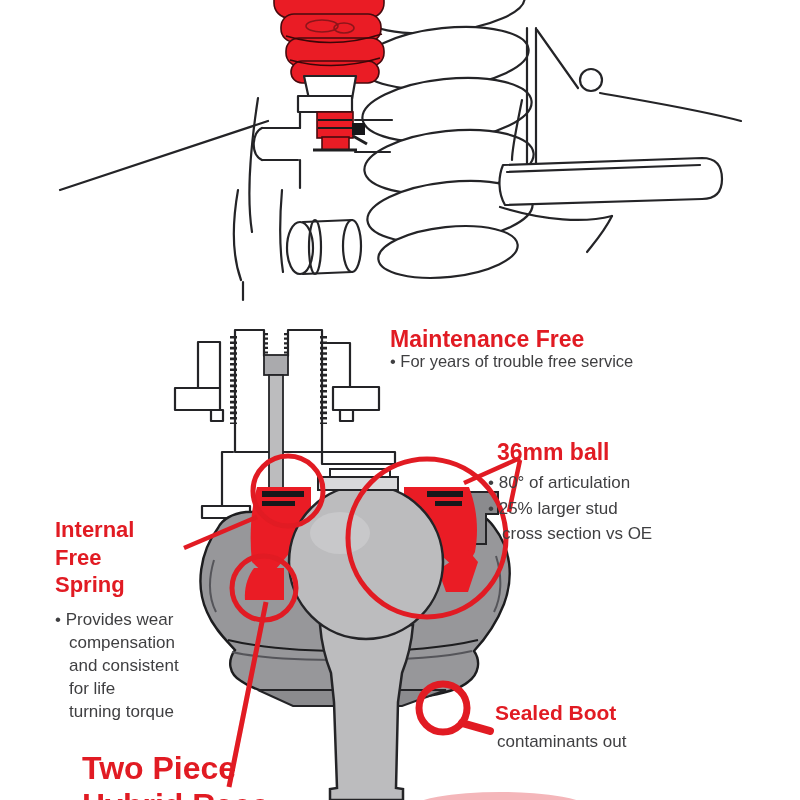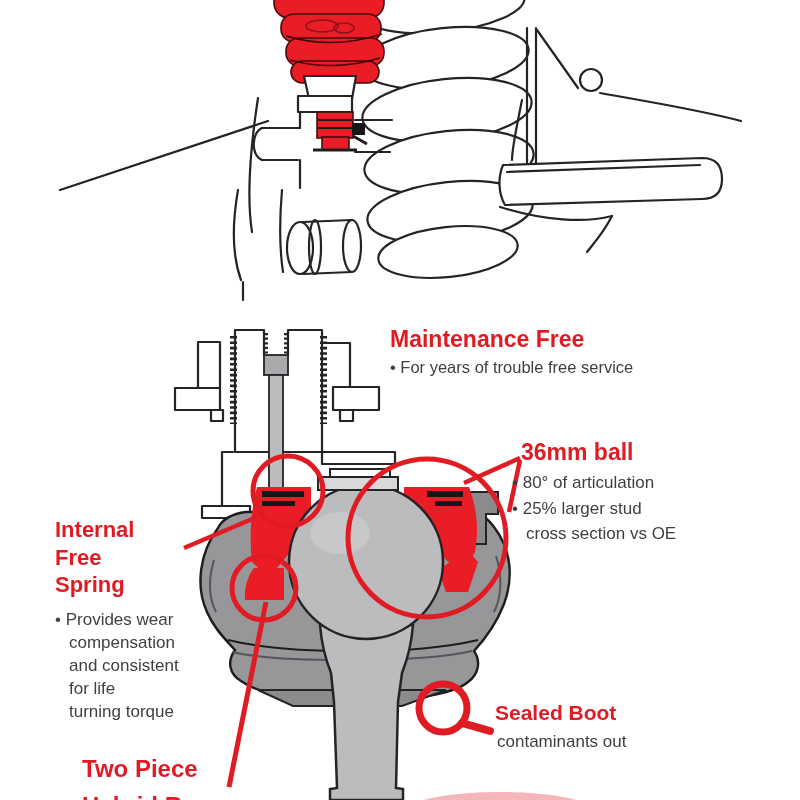--- a/index.html
+++ b/index.html
@@ -27,38 +27,38 @@
   .bootfill{fill:var(--gray-boot);stroke:#1d1d1f;stroke-width:2.4;}
   .darkfill{fill:var(--gray-dark);stroke:var(--line-dark);stroke-width:2;}
   .blk{fill:#17171a;stroke:none;}
   .thread{stroke:var(--line-dark);fill:none;}
   
   .callout{position:absolute;}
   .callout-title{font-weight:700;color:var(--accent-red);white-space:nowrap;line-height:1.1;}
   .callout-line{color:var(--text-dark);white-space:nowrap;}
   .c-mf{left:390px;top:327px;}
   .c-mf .callout-title{font-size:23px;}
-  .c-mf .callout-line{font-size:16.5px;margin-top:6px;}
-  .c-36{left:512px;top:440px;}
+  .c-mf .callout-line{font-size:16.5px;}
+  .c-36{left:488px;top:440px;}
   .c-36 .callout-title{font-size:23px;padding-left:9px;}
   .c-36 .callout-line{font-size:17px;line-height:25.5px;}
   .c-36 .callout-line.indent{padding-left:14px;}
   .c-36 .bullets{margin-top:5px;}
   .c-iws{left:55px;top:516px;width:170px;}
   .c-iws .callout-title{font-size:22px;line-height:27.5px;}
   .c-iws .callout-line{font-size:17px;line-height:23.2px;}
   .c-iws .callout-line.indent{padding-left:14px;}
   .c-iws .bullets{margin-top:9px;}
   .c-sb{left:484px;top:701px;}
   .c-sb .callout-title{font-size:21px;padding-left:11px;}
   .c-sb .callout-line{font-size:17px;line-height:25.5px;}
   .c-sb .callout-line.indent{padding-left:13px;}
   .c-sb .bullets{margin-top:5px;}
   .c-tp{left:82px;top:750px;}
-  .c-tp .callout-title{font-size:24px;line-height:37px;}
+  .c-tp .callout-title{font-size:32px;line-height:37px;}
 </style>
 </head>
 <body>
 
 <div class="canvas">
 
   <svg class="art" width="800" height="800" viewBox="0 0 800 800">
 
     <g>
 

